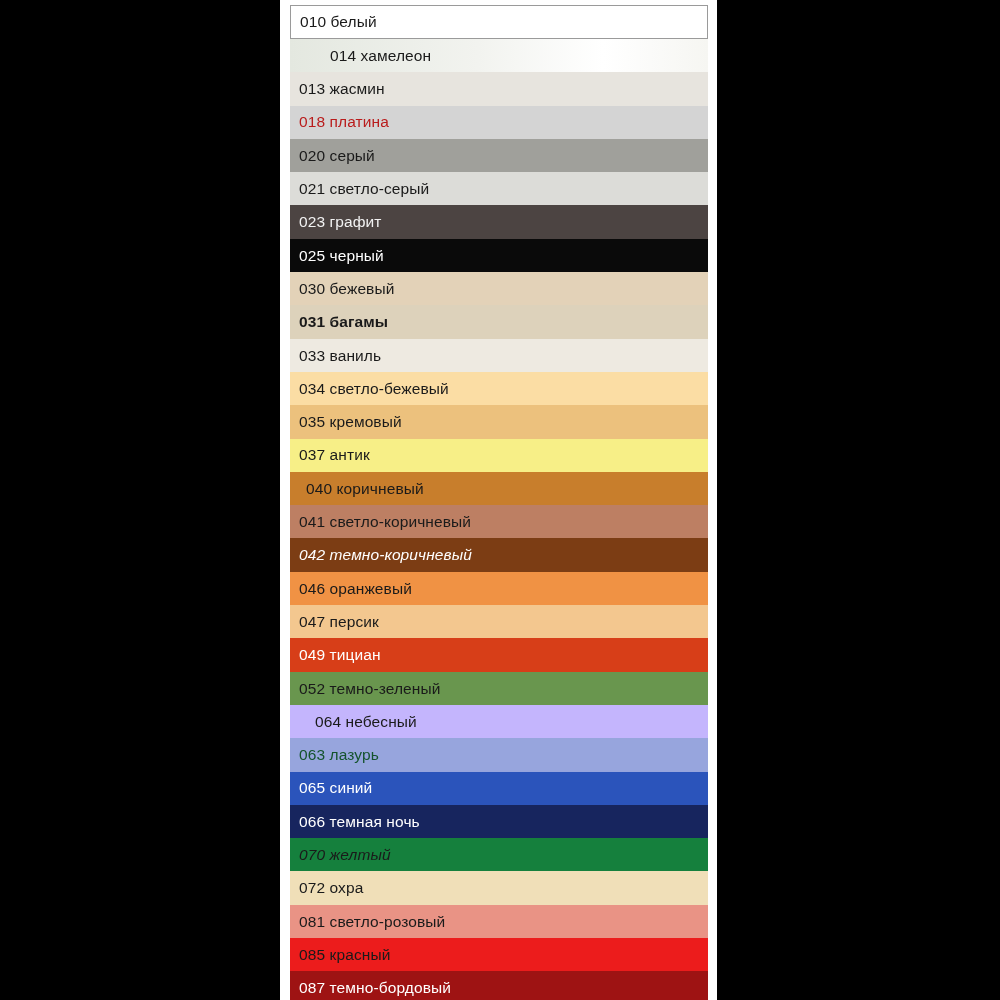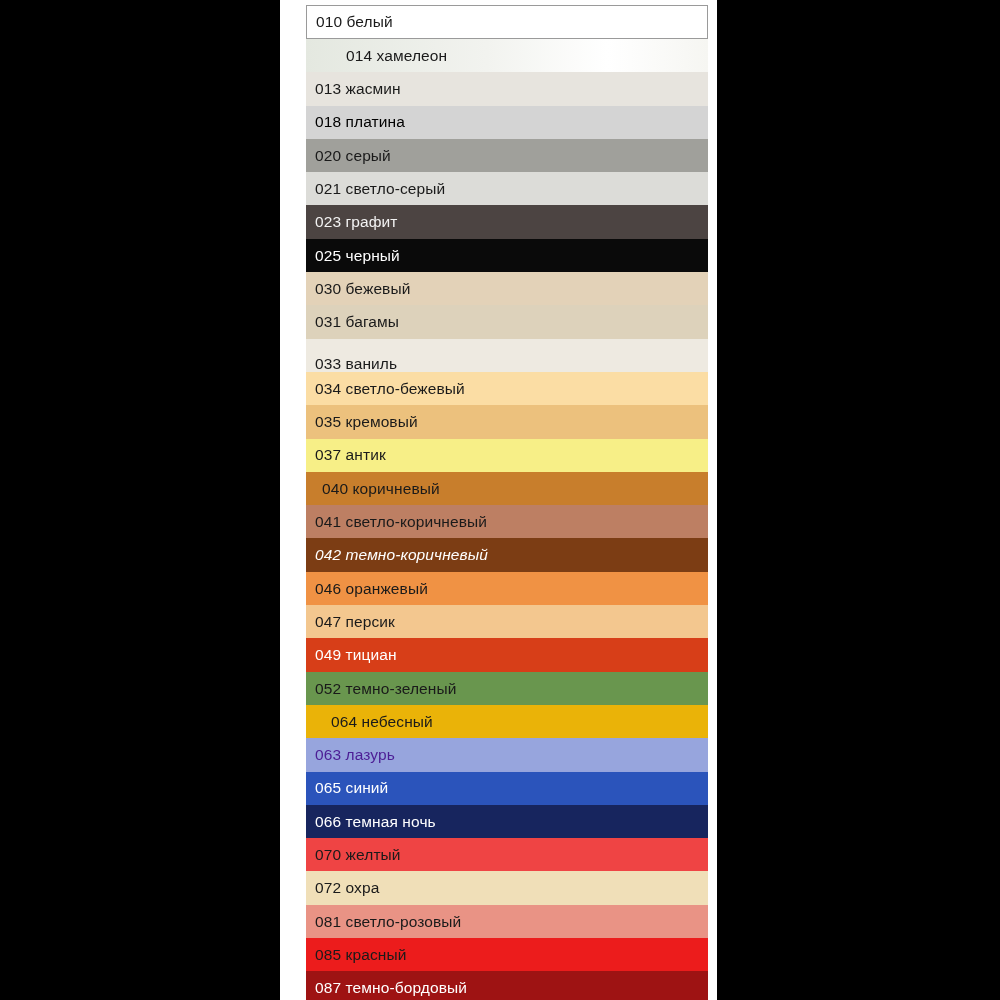--- a/index.html
+++ b/index.html
@@ -37,21 +37,20 @@
     display: flex;
     flex-direction: column;
   }
   .swatch {
     position: relative;
     height: 33.3px;
     display: flex;
     align-items: center;
     box-sizing: border-box;
     padding-left: 9px;
-    margin-left: 16px;
   }
   .swatch.first {
     border: 1px solid #9a9a9a;
     height: 34px;
   }
   .swatch-label {
     font-size: 15.5px;
     line-height: 1;
     letter-spacing: 0.1px;
     white-space: nowrap;
@@ -66,41 +65,41 @@
         <div class="swatch first" style="background: rgb(255, 255, 255);">
           <span class="swatch-label" style="color: rgb(26, 26, 26);">010 белый</span>
         </div>
         <div class="swatch" style="background: linear-gradient(90deg, rgb(228, 232, 224) 0%, rgb(242, 243, 239) 45%, rgb(255, 255, 255) 75%, rgb(246, 246, 242) 100%); padding-left: 40px;">
           <span class="swatch-label" style="color: rgb(26, 26, 26);">014 хамелеон</span>
         </div>
         <div class="swatch" style="background: rgb(231, 228, 222);">
           <span class="swatch-label" style="color: rgb(26, 26, 26);">013 жасмин</span>
         </div>
         <div class="swatch" style="background: rgb(212, 212, 212);">
-          <span class="swatch-label" style="color: #000000;">018 платина</span>
+          <span class="swatch-label" style="color: #b91c1c;">018 платина</span>
         </div>
         <div class="swatch" style="background: rgb(160, 160, 155);">
           <span class="swatch-label" style="color: rgb(26, 26, 26);">020 серый</span>
         </div>
         <div class="swatch" style="background: rgb(220, 220, 216);">
           <span class="swatch-label" style="color: rgb(26, 26, 26);">021 светло-серый</span>
         </div>
         <div class="swatch" style="background: rgb(76, 68, 66);">
           <span class="swatch-label" style="color: rgb(242, 242, 242);">023 графит</span>
         </div>
         <div class="swatch" style="background: rgb(10, 10, 10);">
           <span class="swatch-label" style="color: rgb(255, 255, 255);">025 черный</span>
         </div>
         <div class="swatch" style="background: rgb(227, 210, 184);">
           <span class="swatch-label" style="color: rgb(26, 26, 26); text-align: right;">030 бежевый</span>
         </div>
         <div class="swatch" style="background: rgb(221, 210, 187);">
-          <span class="swatch-label" style="color: rgb(26, 26, 26);">031 багамы</span>
+          <span class="swatch-label" style="color: rgb(26, 26, 26); font-weight: bold;">031 багамы</span>
         </div>
-        <div class="swatch" style="background: rgb(238, 234, 225); align-items: flex-end;">
+        <div class="swatch" style="background: rgb(238, 234, 225);">
           <span class="swatch-label" style="color: rgb(26, 26, 26);">033 ваниль</span>
         </div>
         <div class="swatch" style="background: rgb(251, 221, 164); align-items: center;">
           <span class="swatch-label" style="color: rgb(26, 26, 26);">034 светло-бежевый</span>
         </div>
         <div class="swatch" style="background: rgb(236, 193, 125);">
           <span class="swatch-label" style="color: rgb(26, 26, 26);">035 кремовый</span>
         </div>
         <div class="swatch" style="background: rgb(247, 239, 135);">
           <span class="swatch-label" style="color: rgb(26, 26, 26);">037 антик</span>
@@ -119,33 +118,33 @@
         </div>
         <div class="swatch" style="background: rgb(243, 199, 143);">
           <span class="swatch-label" style="color: rgb(26, 26, 26);">047 персик</span>
         </div>
         <div class="swatch" style="background: rgb(215, 62, 24);">
           <span class="swatch-label" style="color: rgb(255, 255, 255);">049 тициан</span>
         </div>
         <div class="swatch" style="background: rgb(105, 150, 78);">
           <span class="swatch-label" style="color: rgb(26, 26, 26);">052 темно-зеленый</span>
         </div>
-        <div class="swatch" style="background: #eab308; padding-left: 25px;">
+        <div class="swatch" style="background: #c4b5fd; padding-left: 25px;">
           <span class="swatch-label" style="color: rgb(26, 26, 26);">064 небесный</span>
         </div>
         <div class="swatch" style="background: rgb(151, 165, 221);">
-          <span class="swatch-label" style="color: #4c1d95;">063 лазурь</span>
+          <span class="swatch-label" style="color: #14532d;">063 лазурь</span>
         </div>
         <div class="swatch" style="background: rgb(43, 84, 187);">
           <span class="swatch-label" style="color: rgb(255, 255, 255);">065 синий</span>
         </div>
         <div class="swatch" style="background: rgb(23, 37, 94);">
           <span class="swatch-label" style="color: rgb(255, 255, 255);">066 темная ночь</span>
         </div>
-        <div class="swatch" style="background: #ef4444;">
+        <div class="swatch" style="background: #15803d; font-style: italic;">
           <span class="swatch-label" style="color: rgb(26, 26, 26);">070 желтый</span>
         </div>
         <div class="swatch" style="background: rgb(240, 223, 184);">
           <span class="swatch-label" style="color: rgb(26, 26, 26);">072 охра</span>
         </div>
         <div class="swatch" style="background: rgb(233, 147, 133);">
           <span class="swatch-label" style="color: rgb(26, 26, 26);">081 светло-розовый</span>
         </div>
         <div class="swatch" style="background: rgb(236, 28, 28);">
           <span class="swatch-label" style="color: rgb(26, 26, 26);">085 красный</span>

